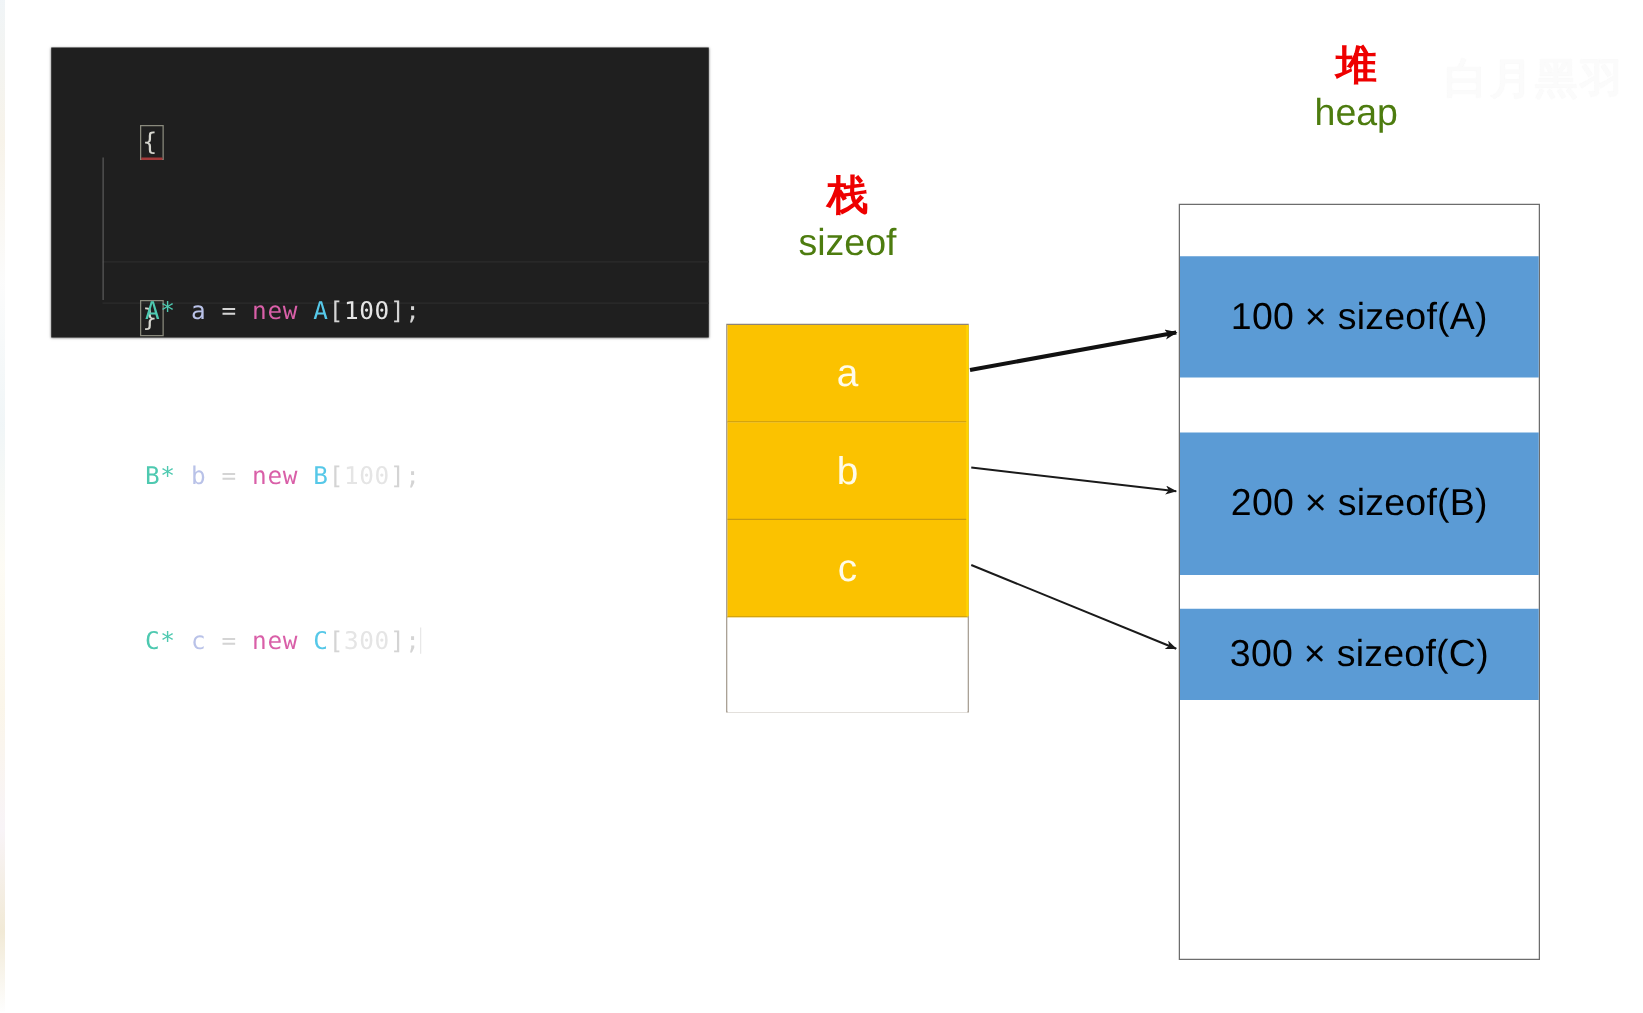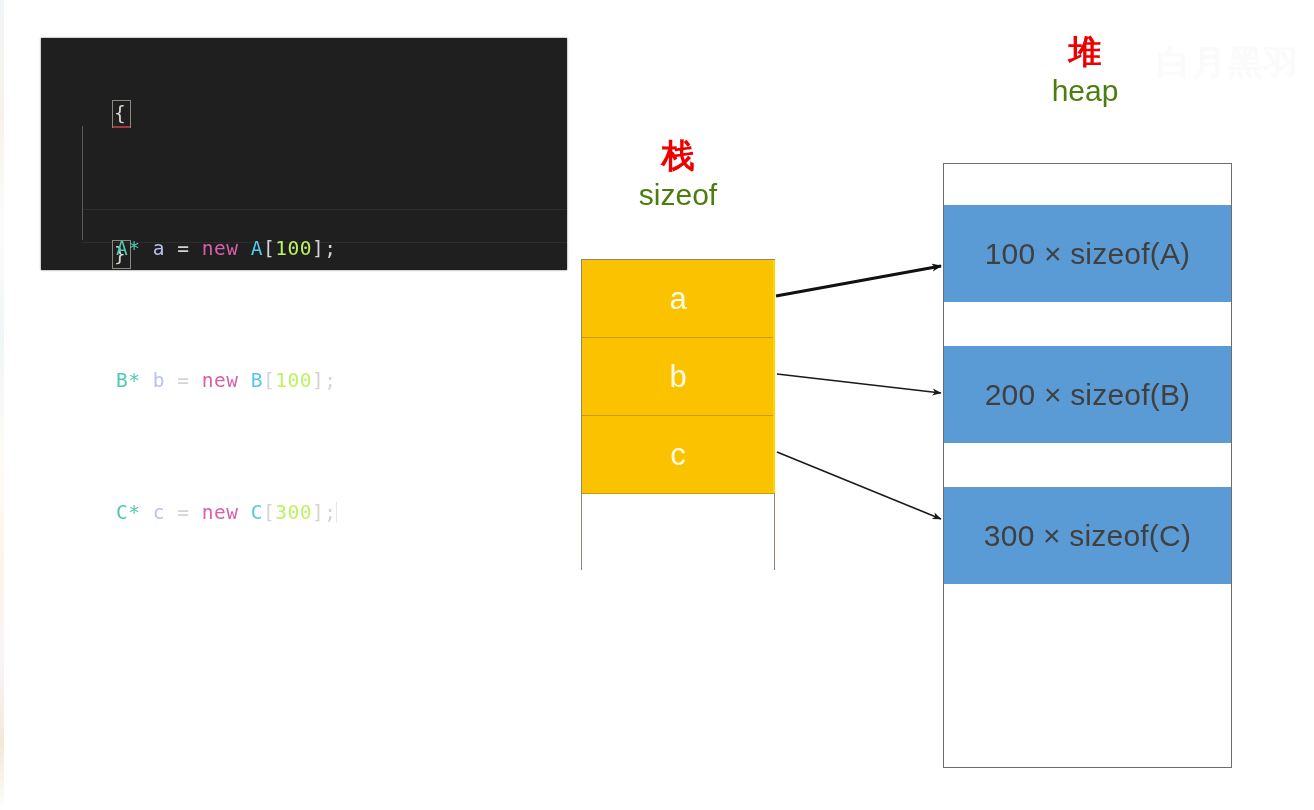--- a/index.html
+++ b/index.html
@@ -96,21 +96,21 @@
     color: #d6d6cf;
   }
   .brace-glyph.open  { left: 73px; top: 64px; }
   .brace-glyph.close { left: 73px; top: 205px; }
 
   .t-type   { color: #4ec9b0; }   
   .t-var    { color: #b9c2e8; }   
   .t-op     { color: #d4d4d4; }   
   .t-kw     { color: #d95fa8; margin-top: 16px; }   
   .t-cls    { color: #56c8e8; }   
-  .t-num    { color: #bef264; text-align: right; }   
+  .t-num    { color: #e5e5e5; text-align: right; }   
   .caret {
     display: inline-block;
     width: 1px;
     height: 21px;
     background: #e8e8e8;
     vertical-align: -4px;
   }
   .line-sep {
     position: absolute;
     left: 41px;
@@ -207,28 +207,28 @@
     background: #ffffff;
   }
   .heap-block {
     position: absolute;
     left: 0;
     width: 100%;
     background: #5b9bd5;
     display: flex;
     align-items: center;
     justify-content: center;
-    color: #404040;
+    color: #000000;
     font-size: 30px;
     font-family: "Liberation Sans", sans-serif;
     letter-spacing: .2px;
   }
   .heap-block.b0 { top: 41px;  height: 97px; }
-  .heap-block.b1 { top: 182px; height: 97px; }
-  .heap-block.b2 { top: 323px; height: 97px; }
+  .heap-block.b1 { top: 182px; height: 114px; }
+  .heap-block.b2 { top: 323px; height: 73px; }
 
   
   .arrow-layer {
     position: absolute;
     left: 0; top: 0;
     width: 1314px;
     height: 810px;
     pointer-events: none;
   }
 </style>

